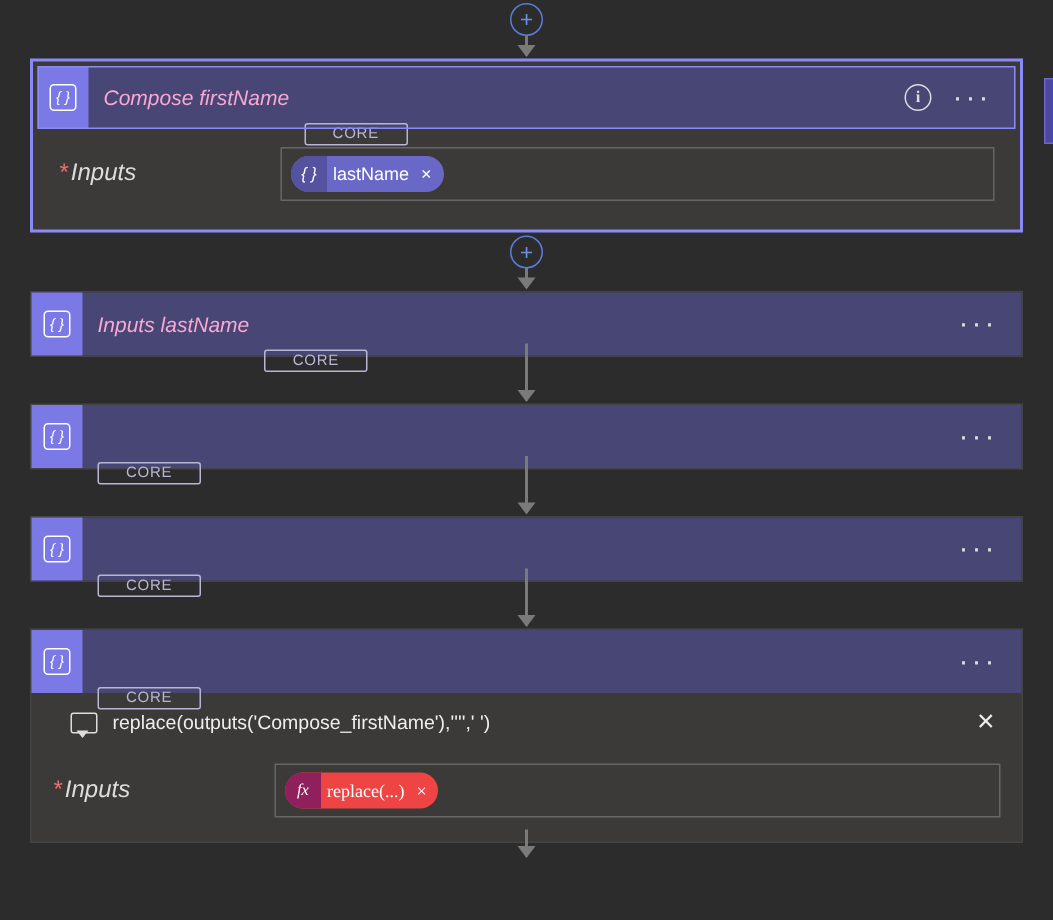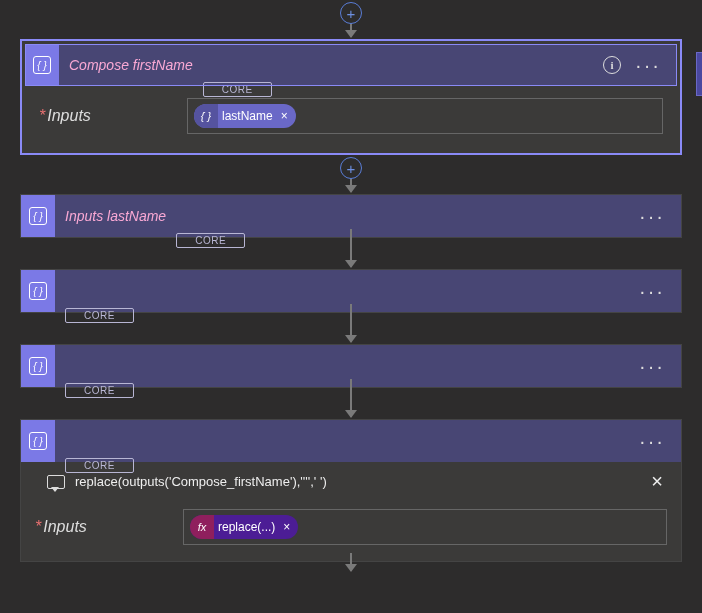--- a/index.html
+++ b/index.html
@@ -135,21 +135,21 @@
 .token {
   display: inline-flex;
   align-items: center;
   border-radius: 12px;
   height: 24px;
   overflow: hidden;
   font-size: 12px;
   color: #fff;
 }
 .token.purple { background: #6a68c7; }
-.token.magenta { background: #4c1d95; }
+.token.magenta { background: #ef4444; font-family: Liberation Serif, serif; }
 .token-icon {
   width: 24px; height: 24px;
   display: flex; align-items: center; justify-content: center;
   font-size: 11px; font-style: italic;
 }
 .token.purple .token-icon { background: #55539f; }
 .token.magenta .token-icon { background: #8f1f5d; font-style: italic;}
 .token-label { padding: 0 6px 0 4px; }
 .token-x { padding: 0 8px 0 2px; color: #fff; cursor: pointer; }
 .expr-bar {

